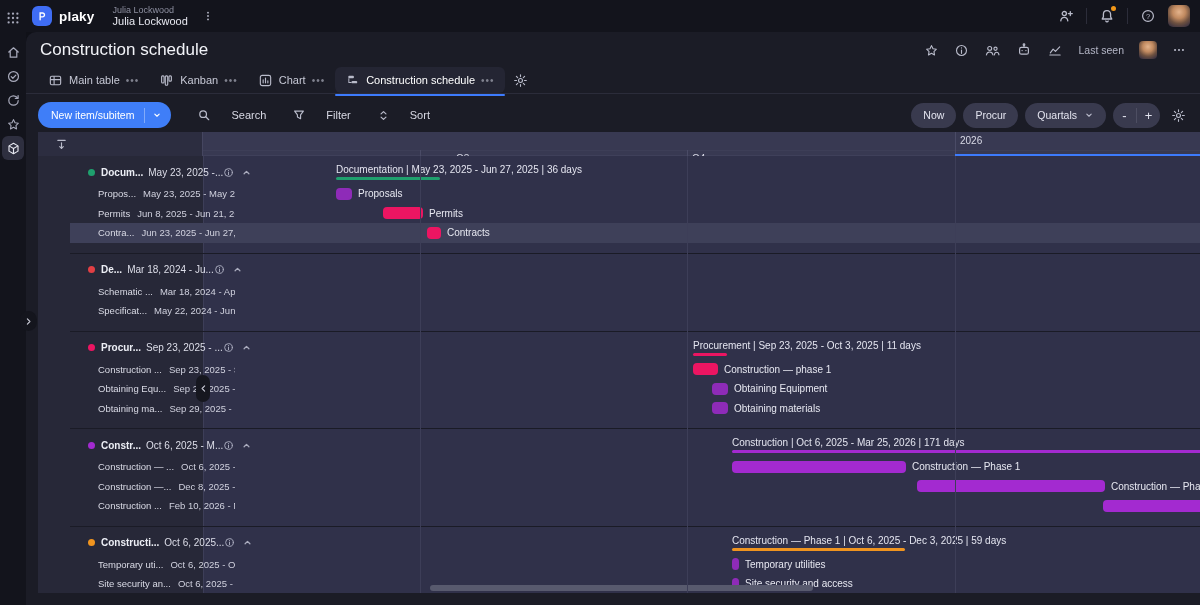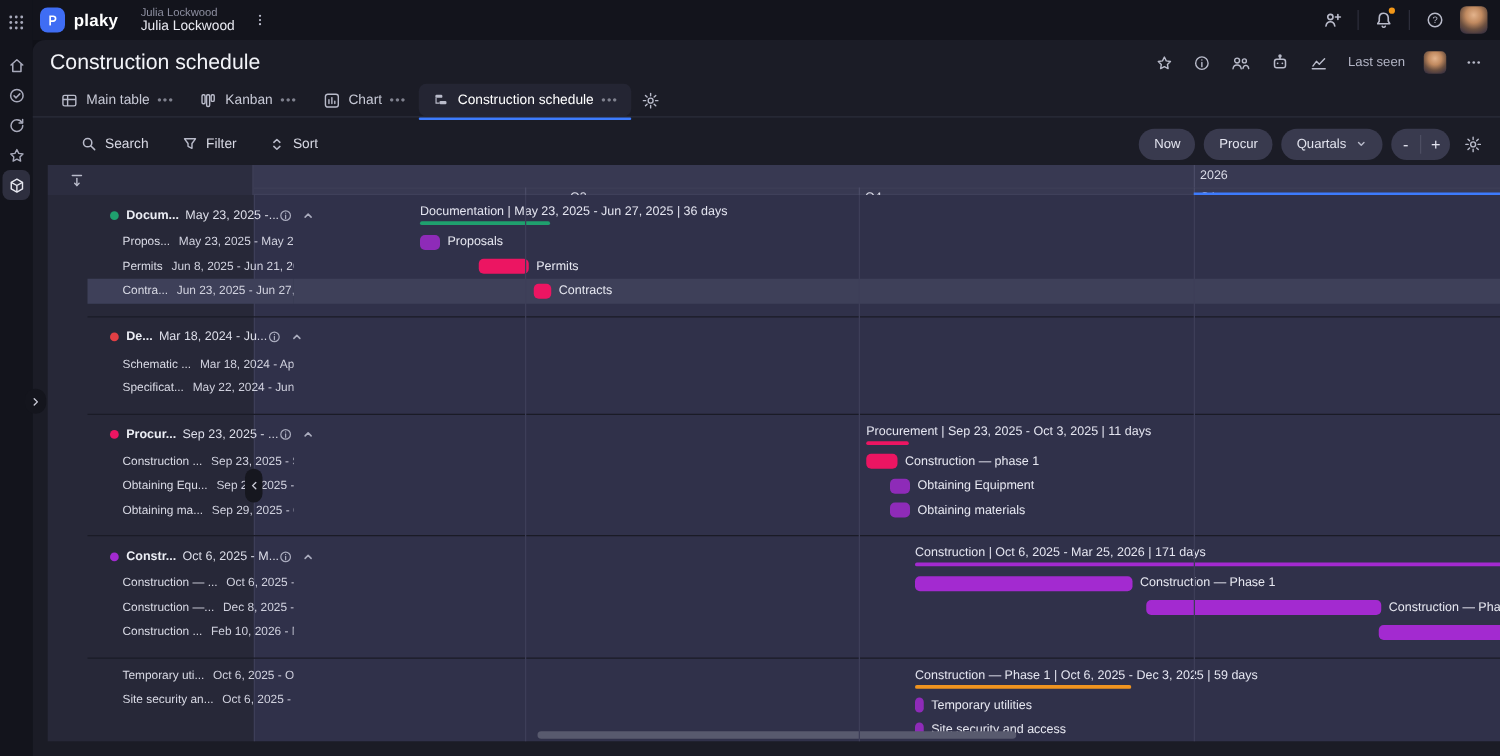--- a/index.html
+++ b/index.html
@@ -51,21 +51,21 @@
   .tab.active { background:#242533; border-radius:6px; color:#fff; }
   .tab-underline { position:absolute; left:0; right:0; bottom:-3px; height:2px; background:#3d7bfd; border-radius:1px; }
   .tabs-gear { margin-left:8px; margin-bottom:5px; cursor:pointer; }
 
   
   .toolbar { height:42px; display:flex; align-items:center; padding:0 14px 0 12px; }
   .btn-new { display:flex; align-items:center; height:26px; background:#3f7ef8; border-radius:14px; color:#fff; cursor:pointer; }
   .btn-new-label { font-size:10.5px; padding:0 10px 0 13px; }
   .btn-new-div { width:1px; height:15px; background:rgba(255,255,255,.35); }
   .btn-new-caret { padding:0 9px 0 7px; display:flex; }
-  .ghost-btn { display:flex; align-items:center; gap:6px; font-size:11px; color:#d8d9e4; margin-left:26px; cursor:pointer; }
+  .ghost-btn { display:flex; align-items:center; gap:20px; font-size:11px; color:#d8d9e4; margin-left:26px; cursor:pointer; }
   .tb-right { margin-left:auto; display:flex; align-items:center; }
   .pill { height:25px; background:#393a4e; border-radius:13px; display:flex; align-items:center;
           font-size:10.5px; color:#e3e4ef; padding:0 12px; margin-left:7px; cursor:pointer; }
   .pill.zoom { padding:0; }
   .zoom-seg { width:23px; height:25px; display:flex; align-items:center; justify-content:center; font-size:13px; cursor:pointer; }
   .zoom-div { width:1px; height:15px; background:#4d4e62; }
   .tb-gear { margin-left:11px; cursor:pointer; }
 
   
   .gantt { position:absolute; left:12px; top:100px; width:1162px; height:473px; overflow:hidden; }
@@ -305,20 +305,29 @@
     </div>
     <span class="tabs-gear ic">
       <svg width="15" height="15" viewBox="0 0 16 16" fill="none" stroke="currentColor" stroke-width="1.2" stroke-linecap="round">
           <circle cx="8" cy="8" r="2.1"></circle>
           <path d="M8 1.8v2M8 12.2v2M1.8 8h2M12.2 8h2M3.6 3.6l1.4 1.4M11 11l1.4 1.4M12.4 3.6L11 5M5 11l-1.4 1.4"></path>
         </svg>
     </span>
   </div>
 
   <div class="toolbar">
+    <div class="btn-new">
+      <span class="btn-new-label">New item/subitem</span>
+      <span class="btn-new-div"></span>
+      <span class="btn-new-caret">
+        <svg width="10" height="10" viewBox="0 0 16 16" fill="none" stroke="#fff" stroke-width="1.8" stroke-linecap="round" stroke-linejoin="round">
+            <path d="M4.5 6.5L8 10l3.5-3.5"></path>
+          </svg>
+      </span>
+    </div>
     <div class="ghost-btn">
       <span class="ic">
         <svg width="14" height="14" viewBox="0 0 16 16" fill="none" stroke="currentColor" stroke-width="1.4" stroke-linecap="round">
             <circle cx="7" cy="7" r="3.8"></circle>
             <path d="M10 10l3.4 3.4"></path>
           </svg>
       </span>
       <span>Search</span>
     </div>
     <div class="ghost-btn">
@@ -579,20 +588,38 @@
                 <div class="bar" style="left: 682px; width: 188px; background: rgb(163, 42, 208);"></div>
                 <div class="bar-label" style="left: 876px;">Construction — Phase 2</div>
               </div>
               <div class="c-row sub">
                 <div class="bar" style="left: 868px; width: 129px; background: rgb(163, 42, 208);"></div>
               </div>
             </div>
           </div>
           <div class="group">
             <div class="g-panel">
+              <div class="p-row header">
+                <div class="bullet" style="background: rgb(240, 148, 31);"></div>
+                <span class="p-name">Constructi...</span>
+                <span class="p-dates">Oct 6, 2025...</span>
+                <div class="p-icons">
+                  <span>
+                    <svg width="11" height="11" viewBox="0 0 16 16" fill="none" stroke="currentColor" stroke-width="1.4" stroke-linecap="round">
+                      <circle cx="8" cy="8" r="5.6"></circle>
+                      <path d="M8 5v.1M8 7.4V11.2"></path>
+                    </svg>
+                  </span>
+                  <span>
+                    <svg width="11" height="11" viewBox="0 0 16 16" fill="none" stroke="currentColor" stroke-width="1.8" stroke-linecap="round" stroke-linejoin="round">
+                      <path d="M4.5 9.8L8 6.3l3.5 3.5"></path>
+                    </svg>
+                  </span>
+                </div>
+              </div>
               <div class="p-row sub">
                 <span class="p-name2">Temporary uti...</span>
                 <span class="p-dates2">Oct 6, 2025 - Oct 8...</span>
               </div>
               <div class="p-row sub">
                 <span class="p-name2">Site security an...</span>
                 <span class="p-dates2">Oct 6, 2025 - Oc...</span>
               </div>
             </div>
             <div class="g-chart">

